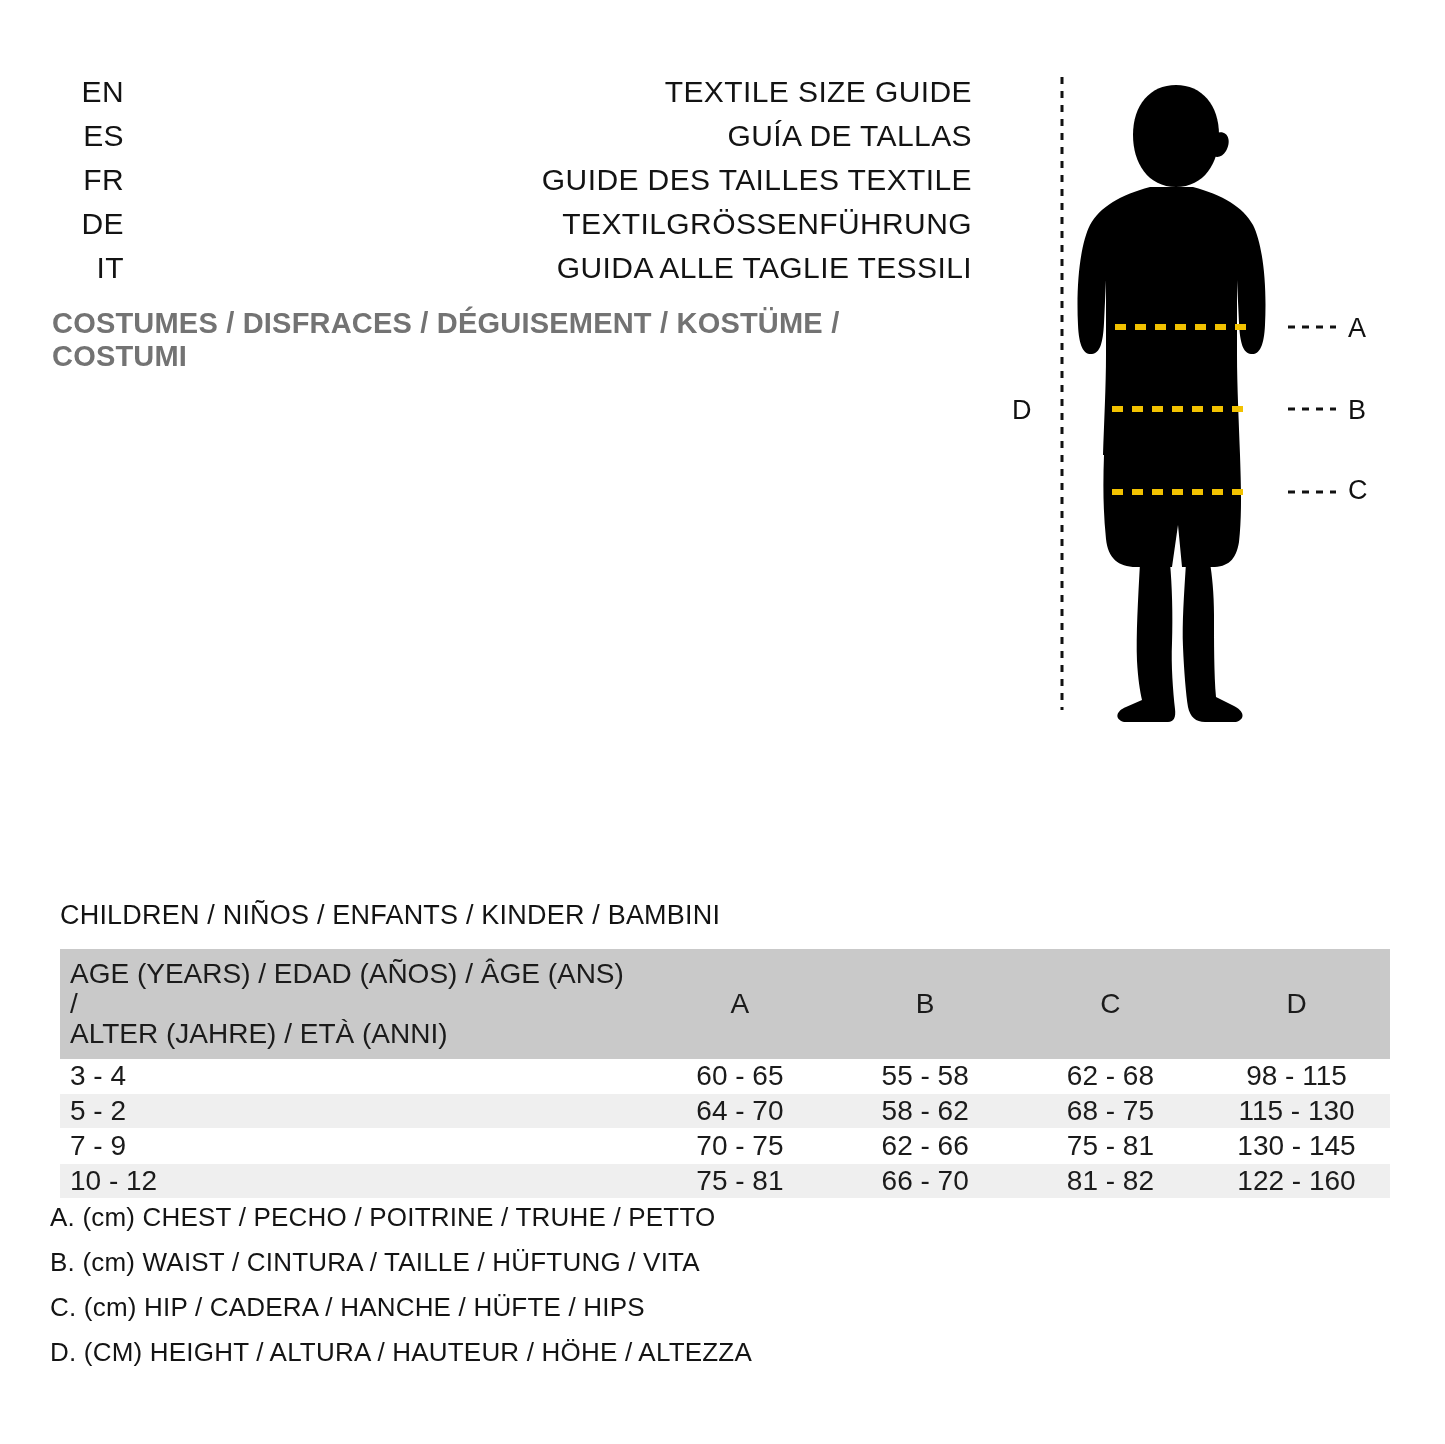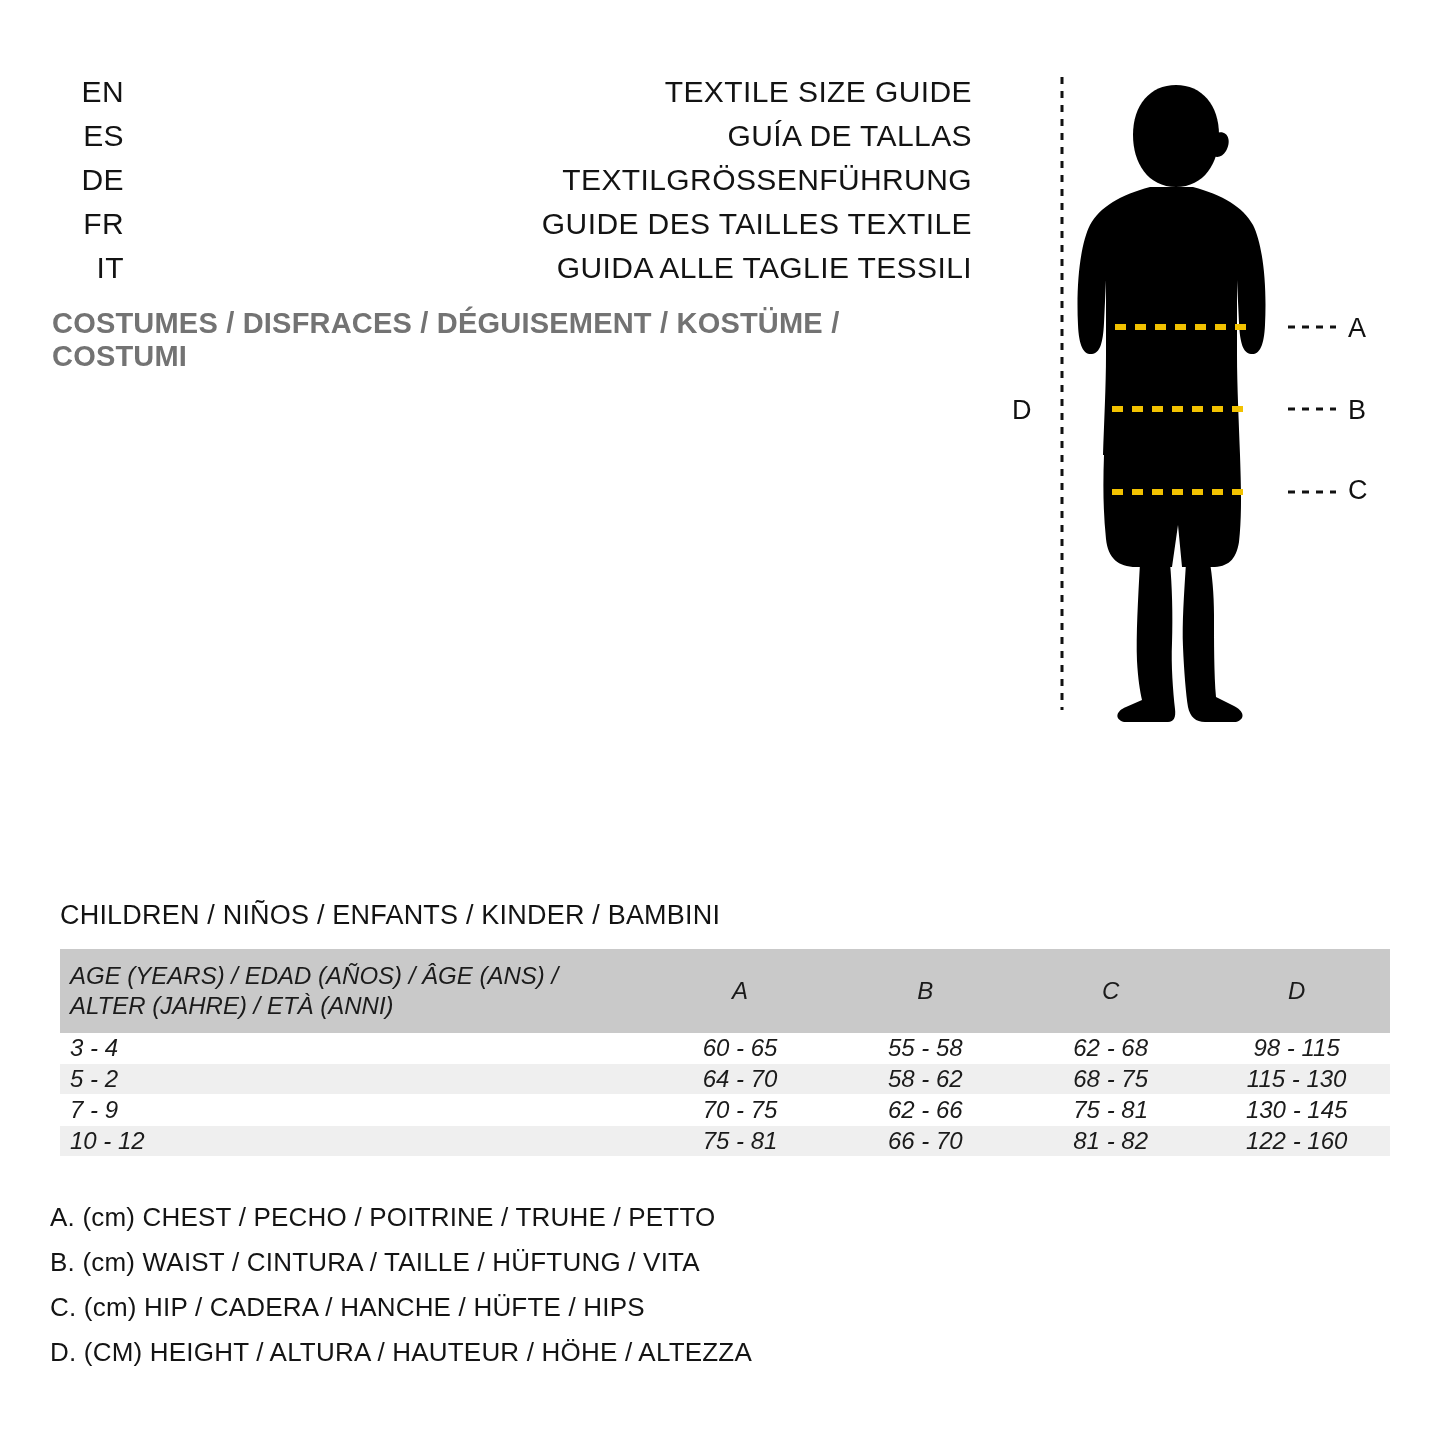--- a/index.html
+++ b/index.html
@@ -80,23 +80,22 @@
   }
   .children-title {
     font-size: 27px;
     color: #131313;
     letter-spacing: 0.2px;
     margin-bottom: 18px;
   }
   table.size-table {
     border-collapse: collapse;
     width: 1330px;
-    font-size: 24px;
+    font-size: 28px;
     color: #1b1b1b;
-    font-style: italic;
   }
   table.size-table thead th {
     background: #c9c9c9;
     font-weight: normal;
     padding: 10px 12px;
     text-align: center;
     vertical-align: middle;
     height: 64px;
   }
   table.size-table thead th.age-head {
@@ -142,26 +141,26 @@
 <div class="header">
   <div class="lang-row">
     <span class="lang-code">EN</span>
     <span class="lang-text">TEXTILE SIZE GUIDE</span>
   </div>
   <div class="lang-row">
     <span class="lang-code">ES</span>
     <span class="lang-text">GUÍA DE TALLAS</span>
   </div>
   <div class="lang-row">
+    <span class="lang-code">FR</span>
+    <span class="lang-text">GUIDE DES TAILLES TEXTILE</span>
+  </div>
+  <div class="lang-row">
     <span class="lang-code">DE</span>
     <span class="lang-text">TEXTILGRÖSSENFÜHRUNG</span>
-  </div>
-  <div class="lang-row">
-    <span class="lang-code">FR</span>
-    <span class="lang-text">GUIDE DES TAILLES TEXTILE</span>
   </div>
   <div class="lang-row">
     <span class="lang-code">IT</span>
     <span class="lang-text">GUIDA ALLE TAGLIE TESSILI</span>
   </div>
   <div class="costumes-line">COSTUMES / DISFRACES / DÉGUISEMENT / KOSTÜME / COSTUMI</div>
 </div>
 
 <div class="figure-area">
   <svg class="figure-svg" width="420" height="680" viewBox="0 0 420 680">

